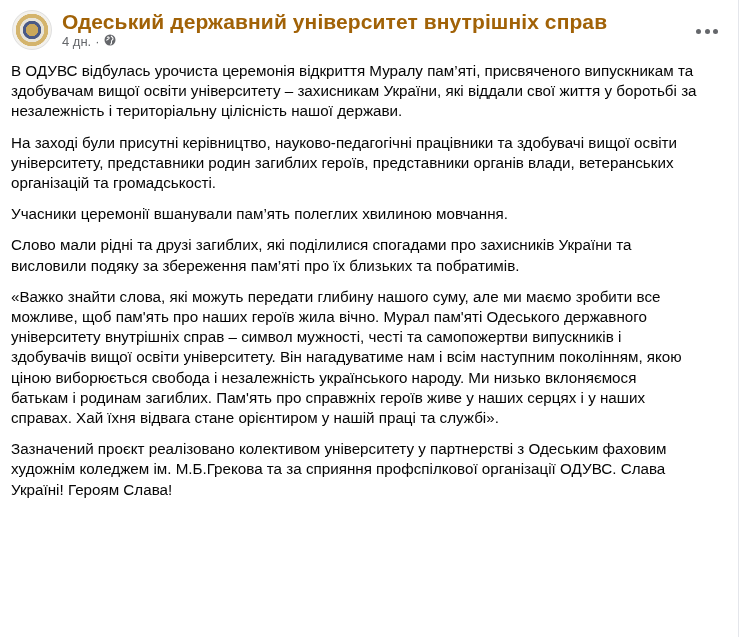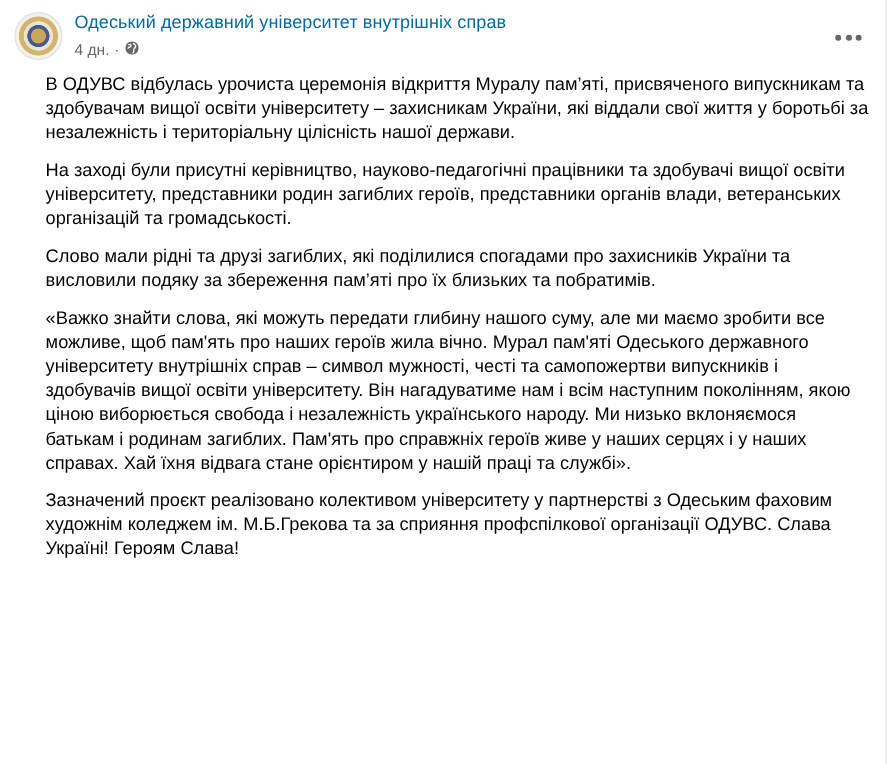--- a/index.html
+++ b/index.html
@@ -12,33 +12,33 @@
       position: absolute; left: 0; top: 0; width: 738px; height: 637px;
       background: #fff; border-right: 1px solid #e4e6eb;
     }
     .header { position: absolute; left: 10px; top: 8px; right: 0; height: 44px; }
     .avatar {
       position: absolute; left: 2px; top: 2px; width: 40px; height: 40px; border-radius: 50%;
       background: radial-gradient(circle at 50% 50%, #c9a75a 0 6px, #4a5a86 6.5px 9px, #e8e4d8 9.5px 12px, #d4b46c 12.5px 16px, #f3f1ec 16.5px 19px, #dcdcdc 19.5px 20px);
       border: 1px solid #e0e0e0; box-sizing: border-box;
     }
     .page-name {
-      position: absolute; left: 52px; top: 2px; font-size: 15px; font-weight: normal; color: #0369a1;
+      position: absolute; left: 52px; top: 2px; font-size: 21px; font-weight: bold; color: #a16207;
       white-space: nowrap; letter-spacing: 0.1px;
     }
     .meta { position: absolute; left: 52px; top: 26px; font-size: 13px; color: #65676b; display: flex; gap: 4px; }
     .globe { width: 12px; height: 12px; display: inline-block; }
     .more {
       position: absolute; right: 20px; top: 18px; width: 22px; height: 10px;
       display: flex; justify-content: space-between; align-items: center; cursor: pointer;
     }
     .more span { width: 5px; height: 5px; border-radius: 50%; background: #65676b; display: block; }
     .body {
       position: absolute; left: 11px; top: 61px; width: 700px;
-      font-size: 15.2px; line-height: 20.2px; color: #050505; margin-left: 27px;
+      font-size: 15.2px; line-height: 20.2px; color: #050505;
     }
     .body p { margin: 0 0 11px 0; white-space: pre-line; }
     .links { margin-top: 2px; }
     .links a { display: block; color: #216fdb; text-decoration: none; font-size: 15.2px; line-height: 20.2px; }
   </style>
 </head>
 <body>
 
 <div class="post">
   <div class="header">
@@ -61,20 +61,21 @@
     </div>
   </div>
 
   <div class="body">
     <p>В ОДУВС відбулась урочиста церемонія відкриття Муралу пам’яті, присвяченого випускникам та
 здобувачам вищої освіти університету – захисникам України, які віддали свої життя у боротьбі за
 незалежність і територіальну цілісність нашої держави.</p>
     <p>На заході були присутні керівництво, науково-педагогічні працівники та здобувачі вищої освіти
 університету, представники родин загиблих героїв, представники органів влади, ветеранських
 організацій та громадськості.</p>
+    <p>Учасники церемонії вшанували пам’ять полеглих хвилиною мовчання.</p>
     <p>Слово мали рідні та друзі загиблих, які поділилися спогадами про захисників України та
 висловили подяку за збереження пам’яті про їх близьких та побратимів.</p>
     <p>«Важко знайти слова, які можуть передати глибину нашого суму, але ми маємо зробити все
 можливе, щоб пам'ять про наших героїв жила вічно. Мурал пам'яті Одеського державного
 університету внутрішніх справ – символ мужності, честі та самопожертви випускників і
 здобувачів вищої освіти університету. Він нагадуватиме нам і всім наступним поколінням, якою
 ціною виборюється  свобода і незалежність українського народу. Ми низько вклоняємося
 батькам і родинам загиблих. Пам'ять про справжніх героїв живе у наших серцях і у наших
 справах. Хай їхня відвага стане орієнтиром у нашій праці та службі».</p>
     <p>Зазначений проєкт реалізовано колективом університету у партнерстві з Одеським фаховим

